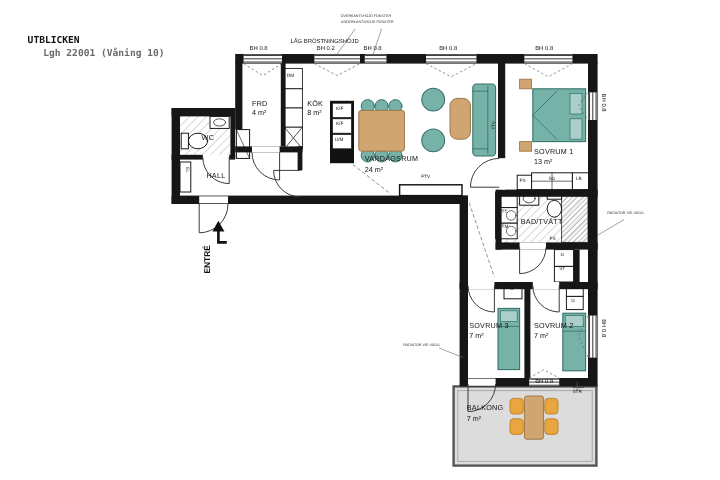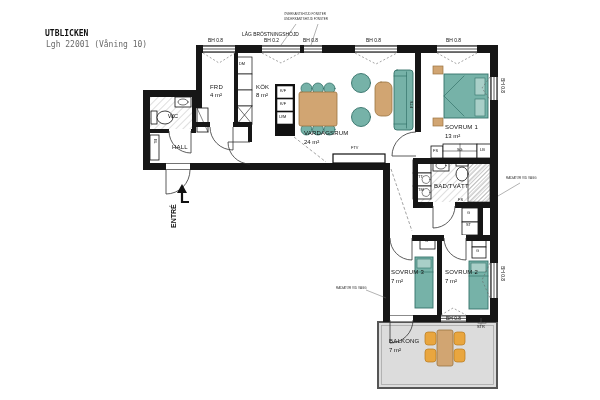--- a/index.html
+++ b/index.html
@@ -21,22 +21,22 @@
   .fix.v90{transform:rotate(90deg) scale(.6);transform-origin:left top;}
   .fix.v270{transform:rotate(-90deg) scale(.6);transform-origin:left top;}
   .bh.v90{transform:rotate(90deg) scale(.7);transform-origin:left top;}
 </style>
 </head>
 <body>
 
 <div id="page">
   <div id="plan">
 
-    <div class="lbl title" style="left:45px;top:30px;">UTBLICKEN</div>
-    <div class="lbl subtitle" style="left:46px;top:41px;">Lgh 22001 (Våning 10)</div>
+    <div class="lbl title" style="left:23px;top:30px;">UTBLICKEN</div>
+    <div class="lbl subtitle" style="left:36px;top:41px;font-weight:bold;">Lgh 22001 (Våning 10)</div>
 
     <svg width="600" height="400" viewBox="0 0 600 400">
       <defs>
         <pattern id="hatchLight" width="5" height="5" patternUnits="userSpaceOnUse" patternTransform="rotate(45)">
           <line x1="0" y1="0" x2="0" y2="5" stroke="#bdbdbd" stroke-width="1"></line>
         </pattern>
         <pattern id="hatchDense" width="3" height="3" patternUnits="userSpaceOnUse" patternTransform="rotate(45)">
           <line x1="0" y1="0" x2="0" y2="3" stroke="#8a8a8a" stroke-width="0.9"></line>
         </pattern>
       </defs>

